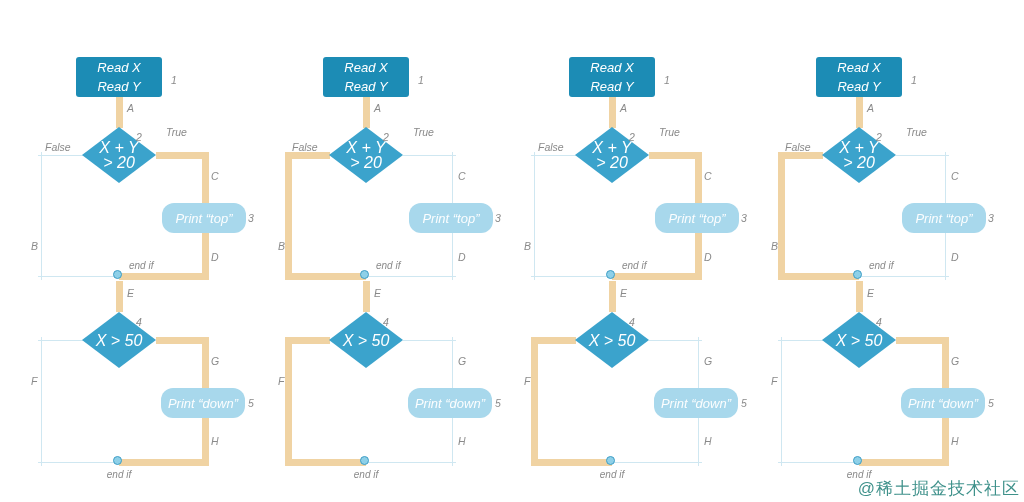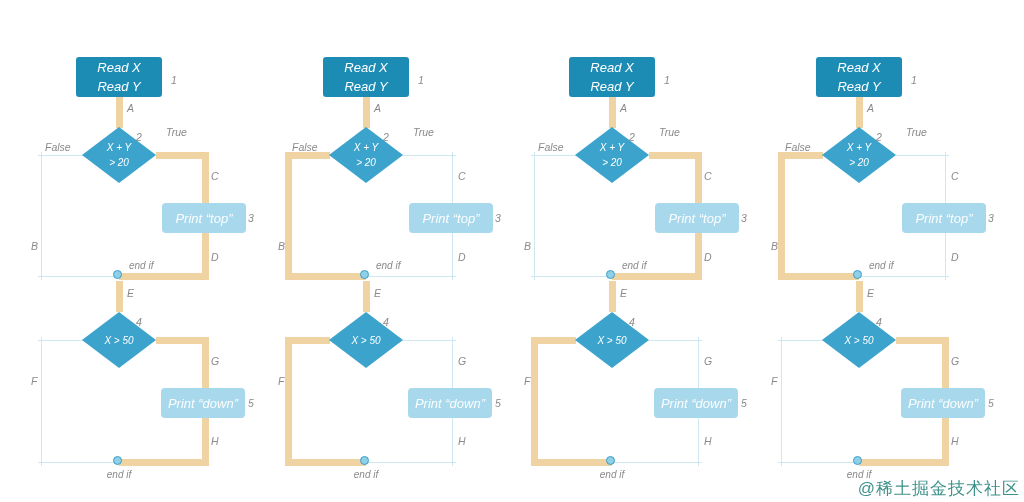--- a/index.html
+++ b/index.html
@@ -36,28 +36,28 @@
   .read-box {
     position:absolute; left:71px; top:7px; width:86px; height:40px;
     background:var(--process-box); border-radius:3px; z-index:3;
     color:#fff; font-size:13px; line-height:19px; text-align:center;
     display:flex; flex-direction:column; justify-content:center;
   }
   .diamond {
     position:absolute; width:74px; height:56px; z-index:3;
     background:var(--decision-diamond);
     clip-path:polygon(50% 0, 100% 50%, 50% 100%, 0 50%);
-    color:#fff; font-size:10px; line-height:15px; text-align:center;
+    color:#fff; font-size:16px; line-height:15px; text-align:center;
     display:flex; flex-direction:column; justify-content:center;
   }
   .diamond-1 { left:77px; top:77px; }
   .diamond-2 { left:77px; top:262px; }
   .print-box {
     position:absolute; width:84px; height:30px; z-index:2;
-    background:var(--print-box); border-radius:4px;
+    background:var(--print-box); border-radius:12px;
     color:rgba(255,255,255,0.96); font-size:13px; text-align:center;
     display:flex; align-items:center; justify-content:center;
   }
   .print-top  { left:157px; top:153px; }
   .print-down { left:156px; top:338px; }
   .merge-circle {
     position:absolute; width:9px; height:9px; z-index:4;
     background:var(--merge-circle-fill);
     border:1.5px solid var(--merge-circle-border); border-radius:50%;
   }

